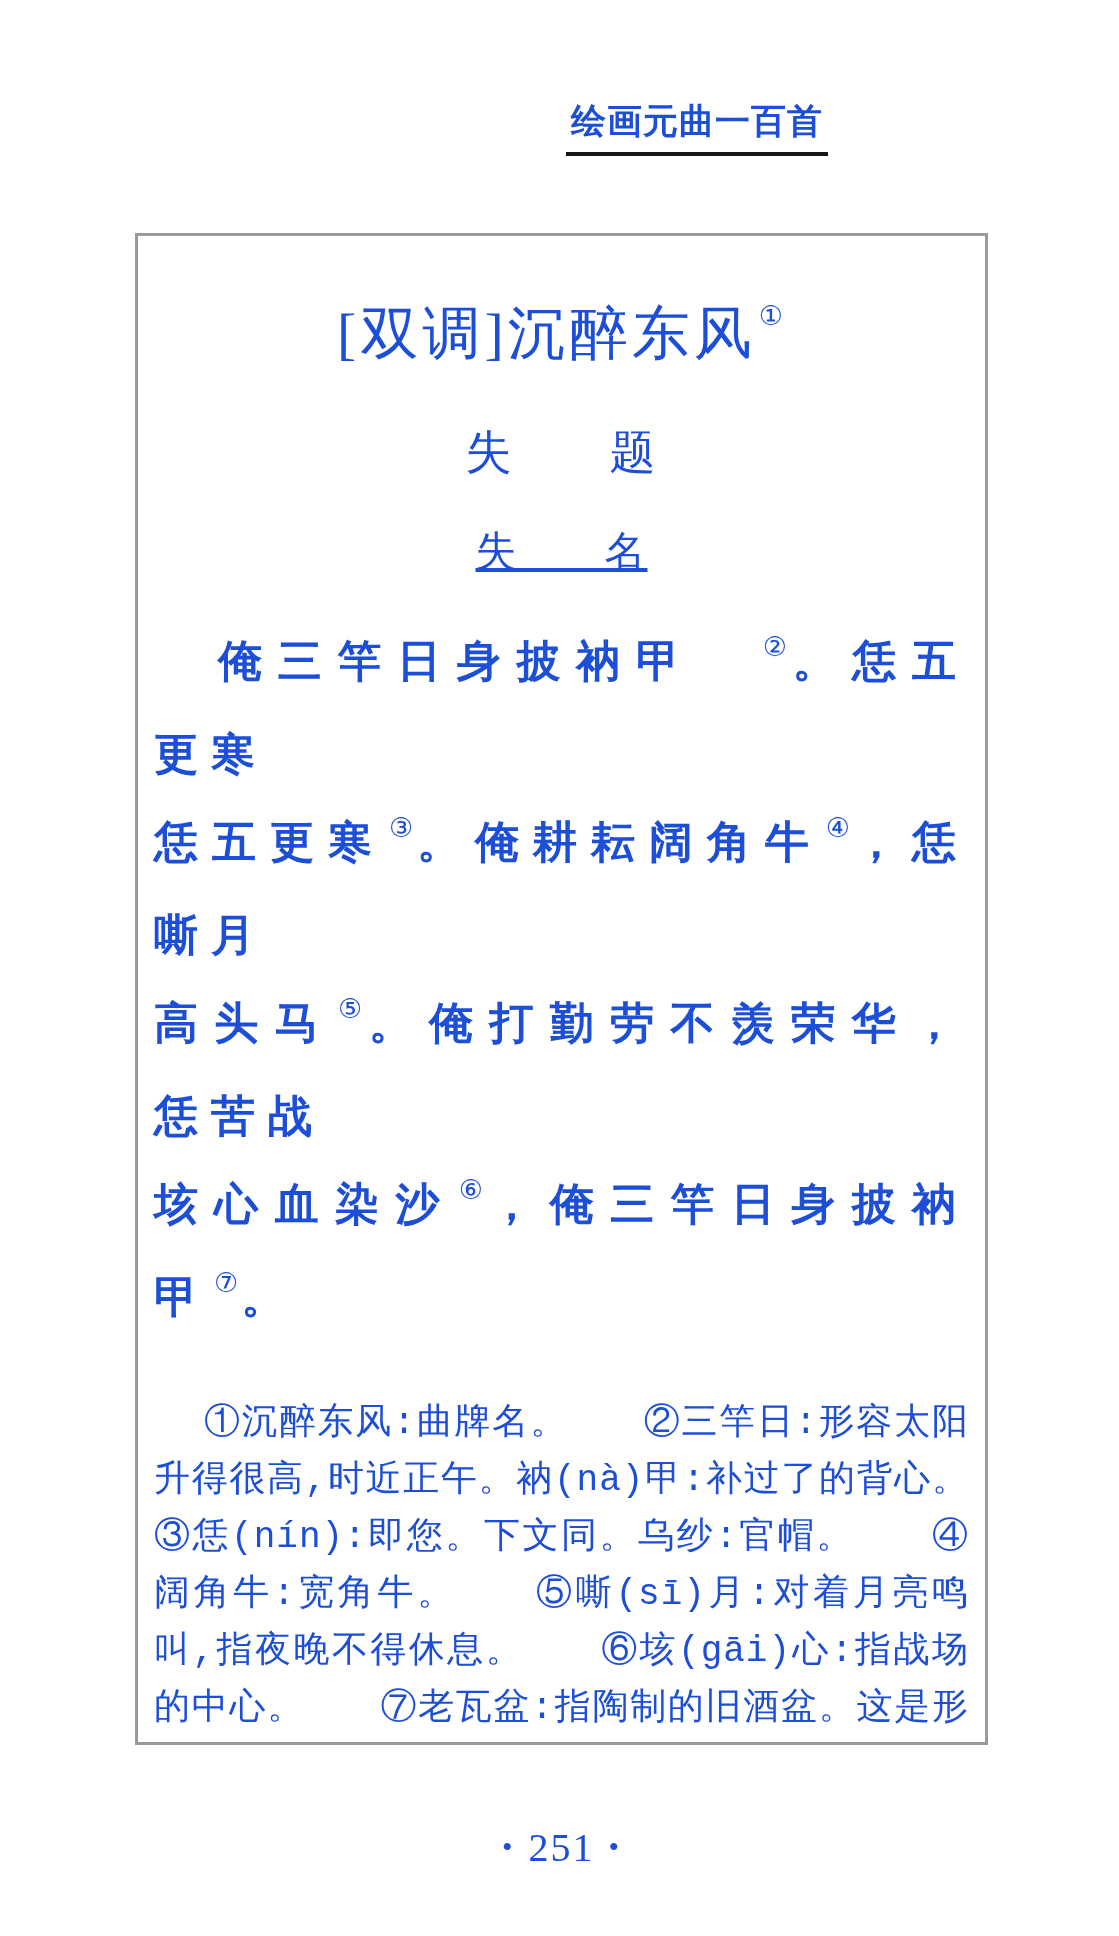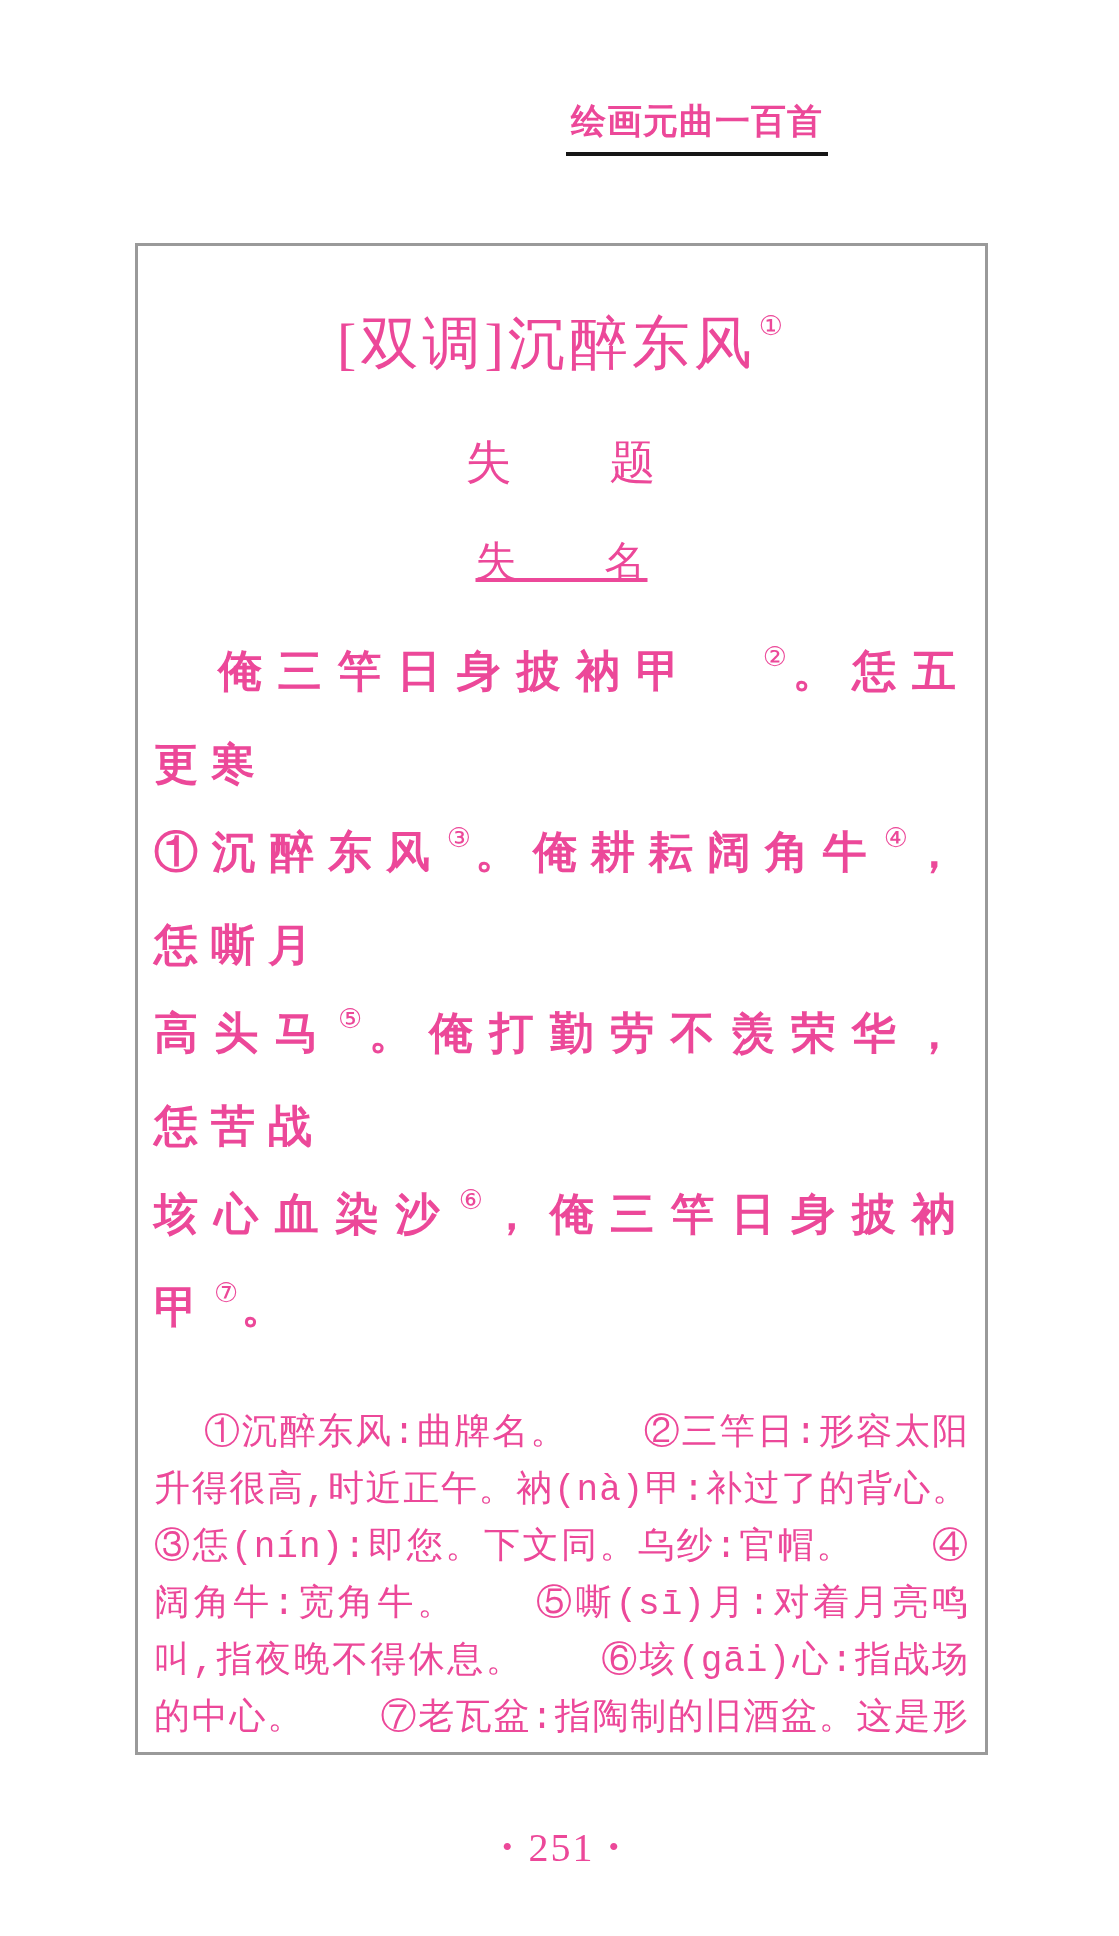--- a/index.html
+++ b/index.html
@@ -2,21 +2,21 @@
 <html><head>
 <meta charset="utf-8">
 <title>绘画元曲一百首 · 251</title>
 <style>
   html, body { margin: 0; padding: 0; background: #ffffff; }
   .page {
     position: relative;
     width: 1099px;
     height: 1936px;
     background: #ffffff;
-    color: #ec4899;
+    color: #1d4ed8;
     font-family: "Liberation Serif", serif;
     overflow: hidden;
   }
 
   
   .running-head {
     position: absolute;
     top: 98px;
     left: 566px;
   }
@@ -27,21 +27,21 @@
     letter-spacing: 1px;
     padding: 0 5px 7px 5px;
     border-bottom: 4px solid #161616;
     font-family: "Liberation Serif", serif;
   }
 
   
   .content-box {
     position: absolute;
     left: 135px;
-    top: 243px;
+    top: 233px;
     width: 853px;
     height: 1512px;
     border: 3px solid #9a9a9a;
     box-sizing: border-box;
     padding: 0 16px;
     overflow: hidden;
   }
 
   .title {
     margin: 60px 0 0 0;
@@ -129,21 +129,21 @@
   <div class="content-box">
 
     <h1 class="title"><span>[双调]沉醉东风</span><span class="sup">①</span></h1>
 
     <div class="subtitle">失　　题</div>
 
     <div class="author">失　　名</div>
 
     <div class="poem">
       <p class="first"><span>俺三竿日身披衲甲</span><span class="sup">②</span><span>。恁五更寒</span></p>
-      <p><span>①沉醉东风</span><span class="sup">③</span><span>。俺耕耘阔角牛</span><span class="sup">④</span><span>，恁嘶月</span></p>
+      <p><span>恁五更寒</span><span class="sup">③</span><span>。俺耕耘阔角牛</span><span class="sup">④</span><span>，恁嘶月</span></p>
       <p><span>高头马</span><span class="sup">⑤</span><span>。俺打勤劳不羡荣华，恁苦战</span></p>
       <p><span>垓心血染沙</span><span class="sup">⑥</span><span>，俺三竿日身披衲甲</span><span class="sup">⑦</span><span>。</span></p>
     </div>
 
     <p class="annotations">①沉醉东风:曲牌名。　　②三竿日:形容太阳升得很高,时近正午。衲(nà)甲:补过了的背心。　　③恁(nín):即您。下文同。乌纱:官帽。　　④阔角牛:宽角牛。　　⑤嘶(sī)月:对着月亮鸣叫,指夜晚不得休息。　　⑥垓(gāi)心:指战场的中心。　　⑦老瓦盆:指陶制的旧酒盆。这是形容食器朴陋。</p>
 
   </div>
 
   <div class="footer">
     <span class="dot">•</span><span>251</span><span class="dot">•</span>

